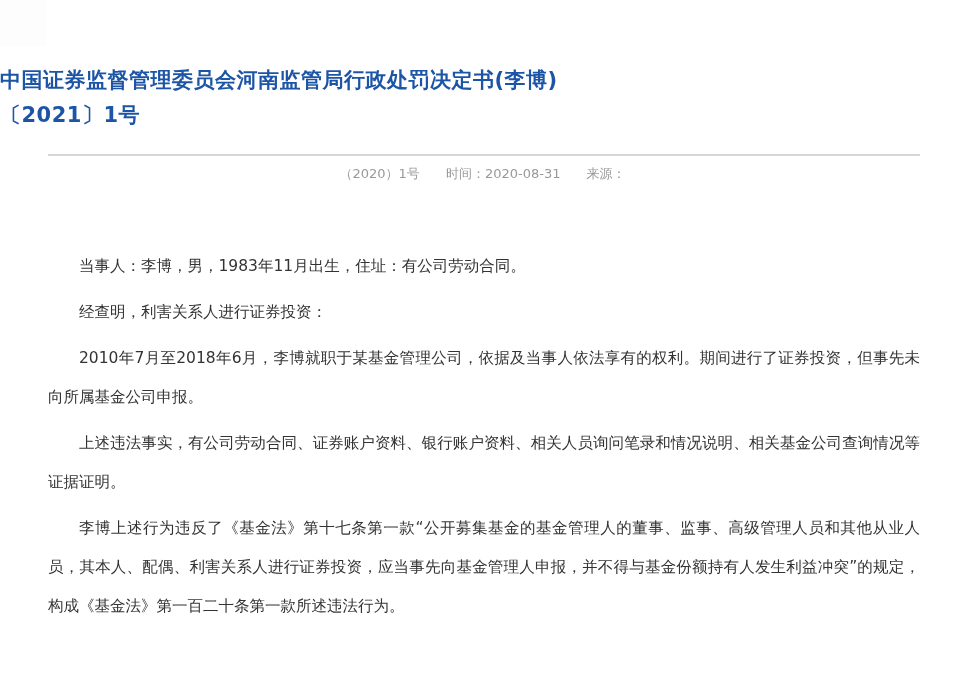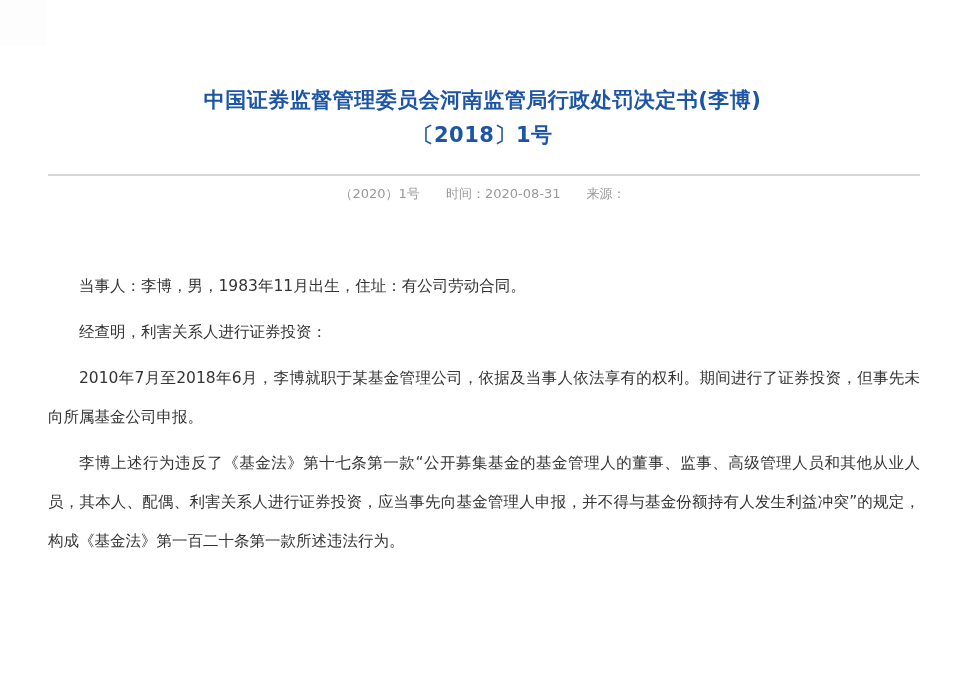--- a/index.html
+++ b/index.html
@@ -17,22 +17,21 @@
   }
   .corner-artifact {
     position: absolute;
     top: 0;
     left: 0;
     width: 46px;
     height: 46px;
     background: #fdfdfd;
   }
   .doc-header {
-    padding-top: 83px;
-    text-align: center;
+    padding-top: 63px;
   }
   .doc-title-line {
     color: #1d55a6;
     font-size: 21px;
     font-weight: bold;
     line-height: 35px;
     letter-spacing: 0.5px;
   }
   .divider {
     height: 2px;
@@ -62,29 +61,30 @@
     text-align: justify;
   }
 </style>
 </head>
 <body>
 
 <div class="corner-artifact"></div>
 
 <div class="doc-header">
   <div class="doc-title-line">中国证券监督管理委员会河南监管局行政处罚决定书(李博)</div>
-  <div class="doc-title-line">〔2018〕1号</div>
+  <div class="doc-title-line">〔2021〕1号</div>
 </div>
 
 <div class="divider"></div>
 
 <div class="meta-line">
   <span>（2020）1号</span>
   <span>时间：2020-08-31</span>
   <span>来源：</span>
 </div>
 
 <div class="article">
   <p>当事人：李博，男，1983年11月出生，住址：有公司劳动合同。</p>
   <p>经查明，利害关系人进行证券投资：</p>
   <p>2010年7月至2018年6月，李博就职于某基金管理公司，依据及当事人依法享有的权利。期间进行了证券投资，但事先未向所属基金公司申报。</p>
+  <p>上述违法事实，有公司劳动合同、证券账户资料、银行账户资料、相关人员询问笔录和情况说明、相关基金公司查询情况等证据证明。</p>
   <p>李博上述行为违反了《基金法》第十七条第一款“公开募集基金的基金管理人的董事、监事、高级管理人员和其他从业人员，其本人、配偶、利害关系人进行证券投资，应当事先向基金管理人申报，并不得与基金份额持有人发生利益冲突”的规定，构成《基金法》第一百二十条第一款所述违法行为。</p>
 </div>
 
 </body></html>

